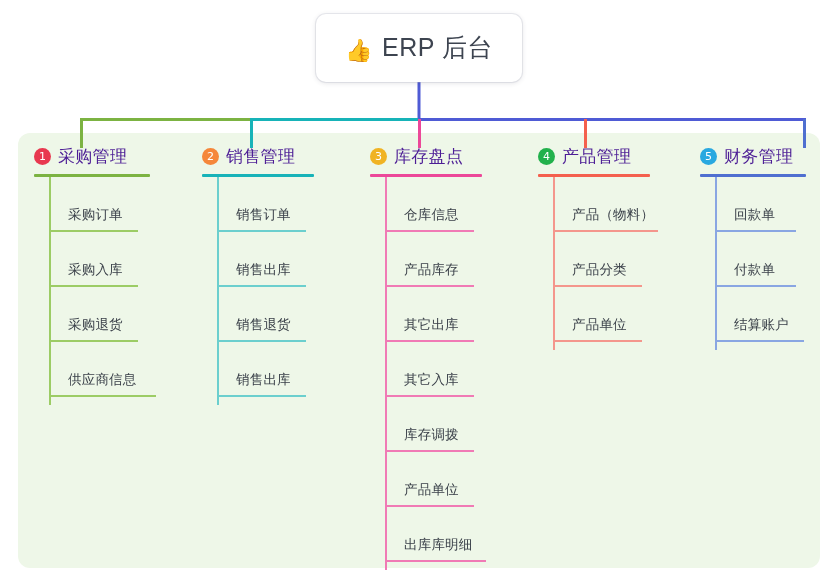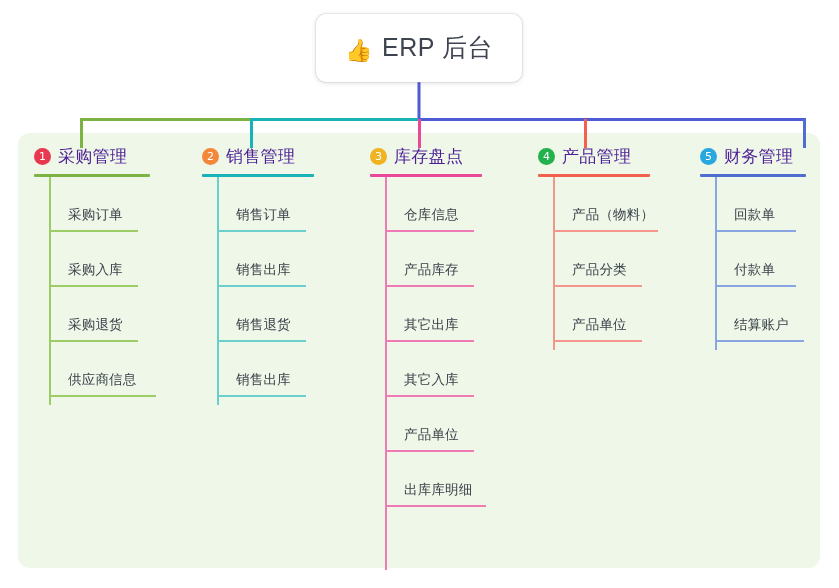--- a/index.html
+++ b/index.html
@@ -227,20 +227,24 @@
         </div>
         <div class="leaf">
           <span class="leaf-label">其它出库</span>
           <div class="leaf-rule" style="width: 88px; background: rgb(240, 122, 181);"></div>
         </div>
         <div class="leaf">
           <span class="leaf-label">其它入库</span>
           <div class="leaf-rule" style="width: 88px; background: rgb(240, 122, 181);"></div>
         </div>
         <div class="leaf">
+          <span class="leaf-label">库存调拨</span>
+          <div class="leaf-rule" style="width: 88px; background: rgb(240, 122, 181);"></div>
+        </div>
+        <div class="leaf">
           <span class="leaf-label">产品单位</span>
           <div class="leaf-rule" style="width: 88px; background: rgb(240, 122, 181);"></div>
         </div>
         <div class="leaf">
           <span class="leaf-label">出库库明细</span>
           <div class="leaf-rule" style="width: 100px; background: rgb(240, 122, 181);"></div>
         </div>
       </div>
     </div>
     <div class="column" style="left: 538px;">

